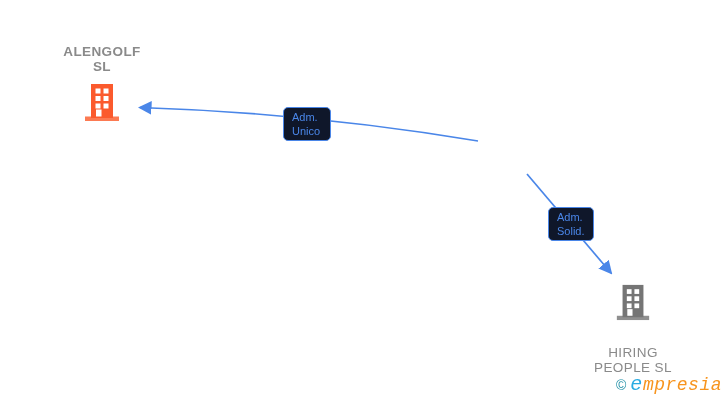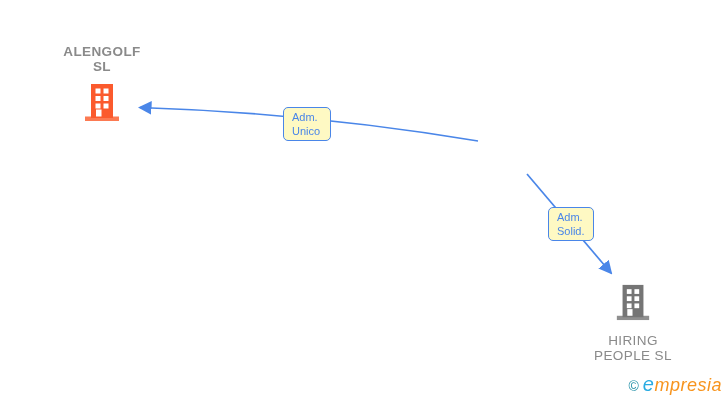--- a/index.html
+++ b/index.html
@@ -30,21 +30,21 @@
     font-size: 13.5px;
     line-height: 15px;
     white-space: pre-line;
     letter-spacing: 0.4px;
   }
   .node-label.bold { font-weight: bold; }
   .icon-wrap { display: block; }
   .edge-label {
     position: absolute;
     box-sizing: border-box;
-    background: #fef9c3;
+    background: #0f172a;
     border: 1.6px solid #4a86e8;
     border-radius: 5px;
     color: #4a86e8;
     font-size: 11px;
     line-height: 14px;
     padding: 2px 0 2px 8px;
     text-align: left;
     white-space: pre-line;
   }
   .logo {
@@ -54,21 +54,21 @@
     display: flex;
     align-items: baseline;
     gap: 4px;
     cursor: pointer;
   }
   .logo .copyright {
     color: #2491a8;
     font-size: 14px;
   }
   .logo .brand {
-    font-family: Liberation Sans, sans-serif;
+    font-family: Liberation Mono, monospace;
     font-style: italic;
     font-size: 18px;
     letter-spacing: 0.5px;
   }
   .logo .brand-first { color: #29abe2; font-size: 20px; }
   .logo .brand-rest { color: #f7941e; }
 </style>
 </head>
 <body>
 
@@ -110,21 +110,21 @@
         <rect x="9" y="2" width="22" height="34" fill="#757575"></rect>
         <rect x="13.5" y="6.5" width="5" height="5" fill="#ffffff"></rect>
         <rect x="21.5" y="6.5" width="5" height="5" fill="#ffffff"></rect>
         <rect x="13.5" y="14" width="5" height="5" fill="#ffffff"></rect>
         <rect x="21.5" y="14" width="5" height="5" fill="#ffffff"></rect>
         <rect x="13.5" y="21.5" width="5" height="5" fill="#ffffff"></rect>
         <rect x="21.5" y="21.5" width="5" height="5" fill="#ffffff"></rect>
         <rect x="14" y="27.5" width="5.5" height="7" fill="#ffffff"></rect>
       </svg>
     </span>
-    <div class="node-label" style="margin-top:8px;text-align:center;">HIRING
+    <div class="node-label" style="margin-top:20px;text-align:center;">HIRING
 PEOPLE SL</div>
   </div>
 
   <div class="edge-label" style="left:283px; top:107px; width:48px; height:34px;">Adm.
 Unico</div>
 
   <div class="edge-label" style="left:548px; top:207px; width:46px; height:34px;">Adm.
 Solid.</div>
 
   <div class="logo">

